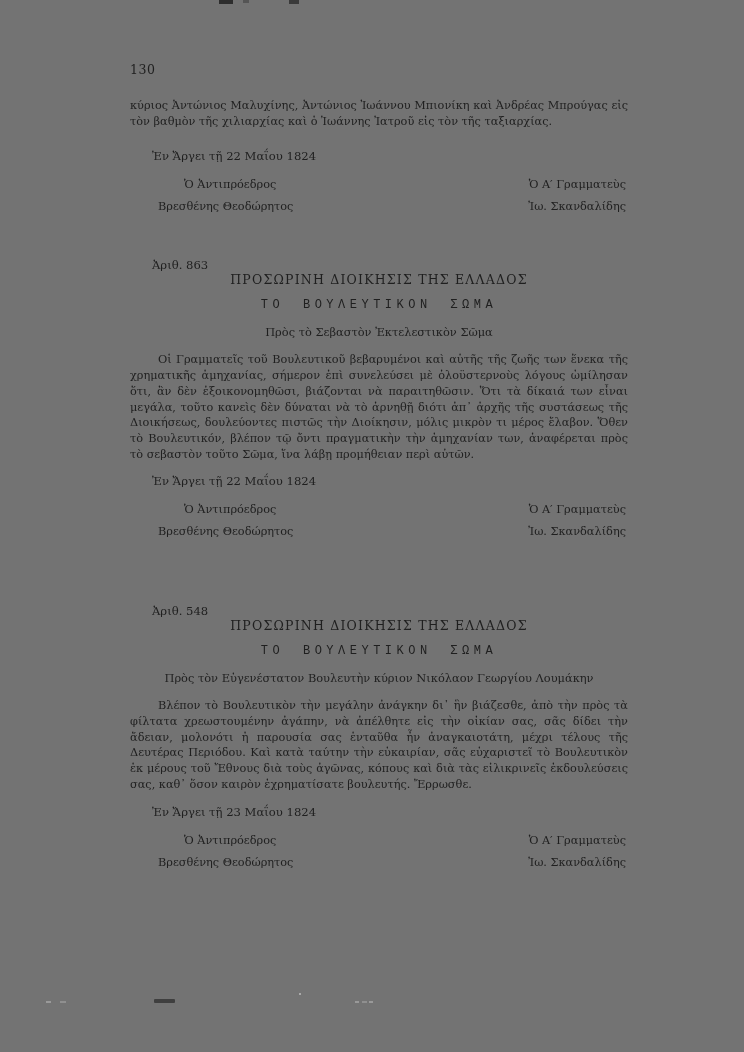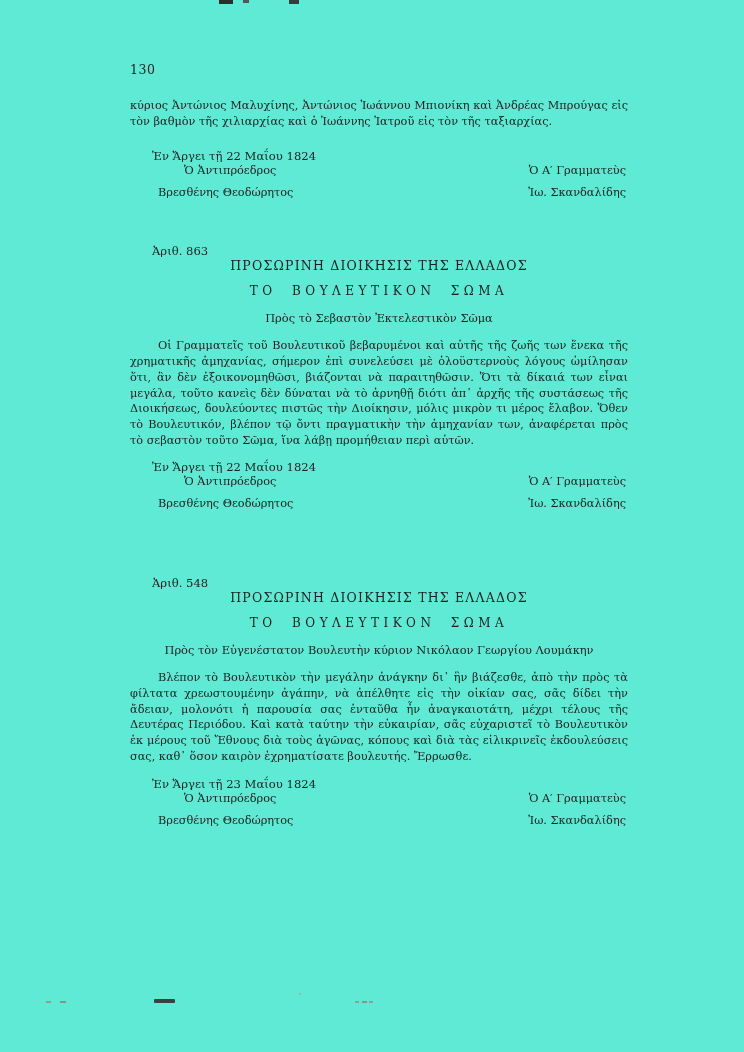--- a/index.html
+++ b/index.html
@@ -1,19 +1,19 @@
 <!DOCTYPE html>
 <html lang="el"><head>
 <meta charset="utf-8">
 <style>
   html,body{margin:0;padding:0;background:#e8e8e8;}
   .page{
     position:relative;
     width:744px;height:1052px;
-    background:#5eead4;
+    background:#737373;
     overflow:hidden;
     font-family:"DejaVu Serif","Liberation Serif",serif;
     color:#1f1f1f;
   }
   .text-col{
     position:absolute;
     left:130px;top:0;
     width:498px;
   }
   
@@ -45,20 +45,21 @@
   .para.indent{text-indent:28px;}
   .continuation-para{margin-top:21px;}
   
   .dateline{
     font-size:11.6px;
     margin-top:20px;
     padding-left:22px;
   }
   
   .signatures{
+    margin-top:14px;
     display:flex;
     justify-content:space-between;
     font-size:11.3px;
     line-height:15px;
   }
   .sig-left{padding-left:28px;}
   .sig-left .sig-title{padding-left:26px;}
   .sig-right{text-align:right;padding-right:2px;}
   .sig-name{margin-top:7px;}
   
@@ -74,20 +75,21 @@
     letter-spacing:1.2px;
     white-space:nowrap;
   }
   .doc-heading-2{
     text-align:center;
     font-size:12px;
     letter-spacing:4.5px;
     word-spacing:7px;
     margin-top:11px;
     white-space:nowrap;
+    font-family:Liberation Mono, monospace;
   }
   .doc-salutation{
     text-align:center;
     font-size:11.4px;
     margin-top:13px;
     white-space:nowrap;
   }
   .doc-body{margin-top:13px;}
   .doc-dateline{margin-top:12px;}
   

